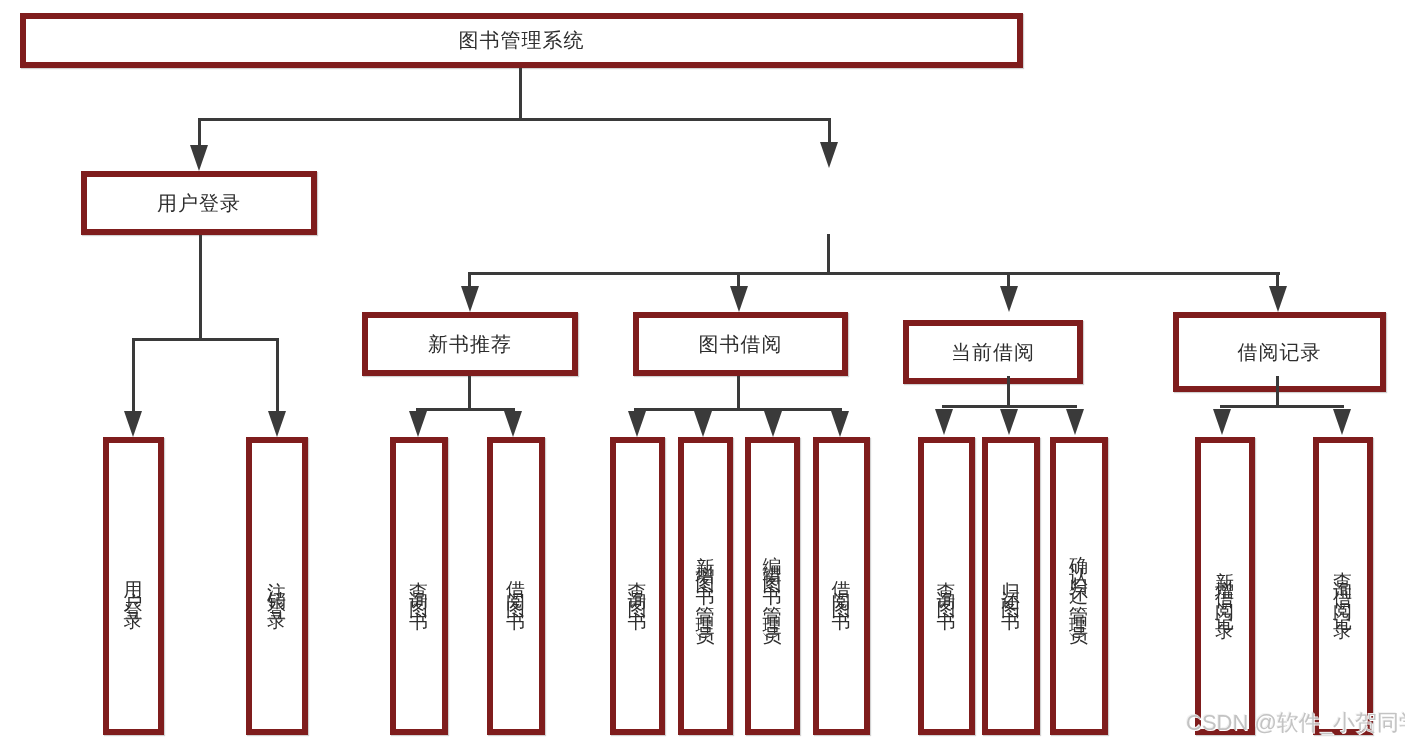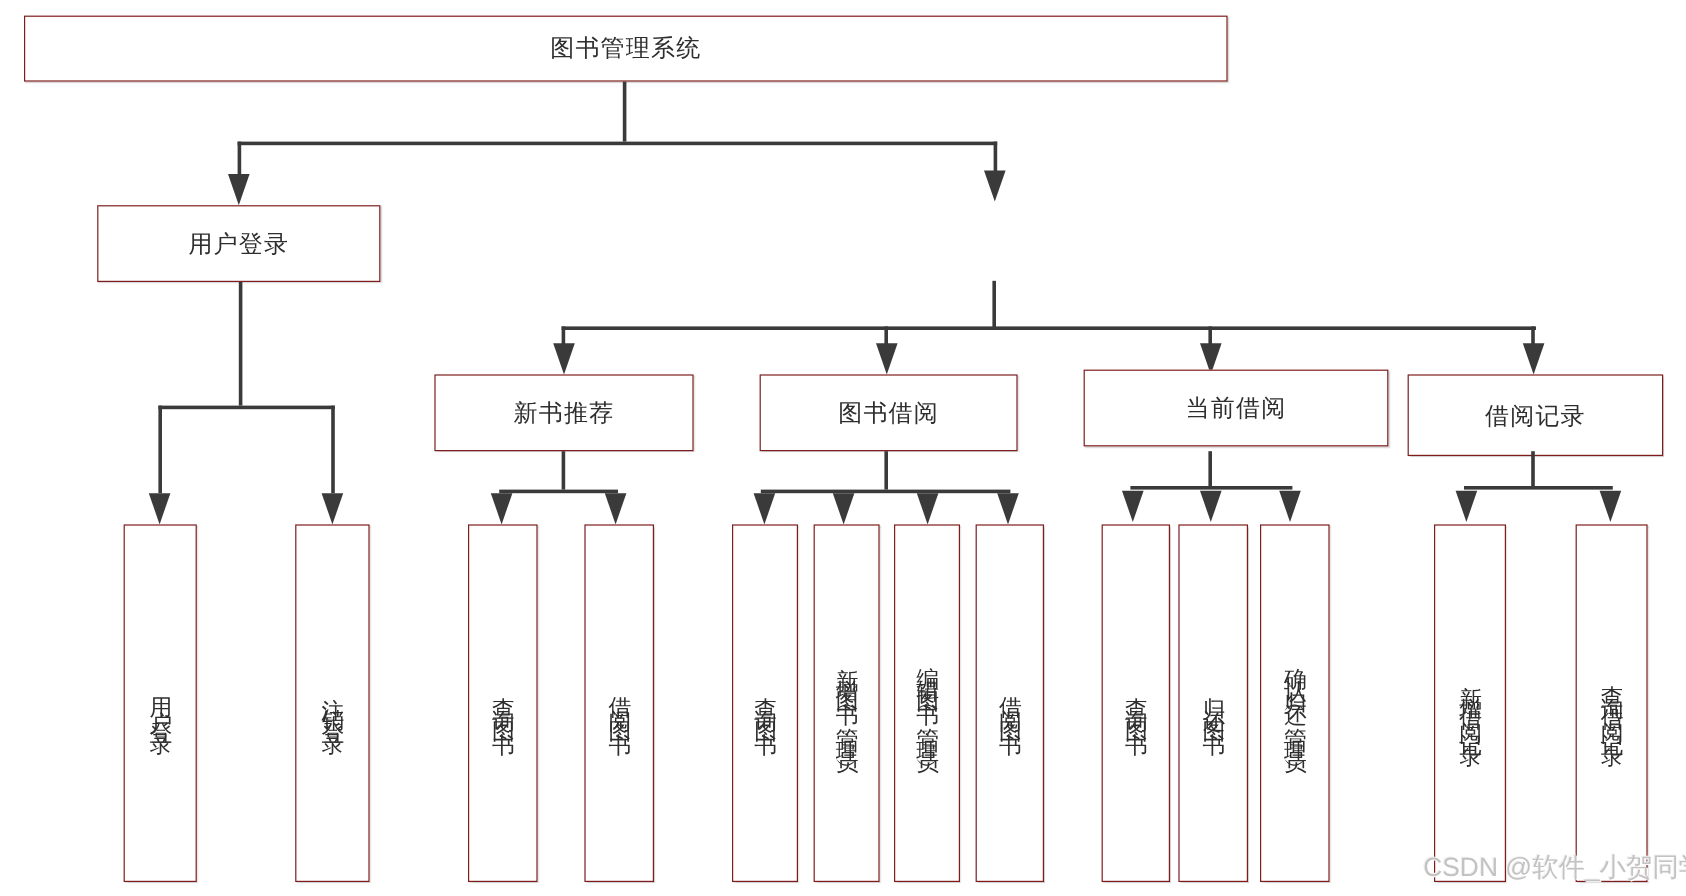--- a/index.html
+++ b/index.html
@@ -2,21 +2,21 @@
 <html><head>
 <meta charset="utf-8">
 <style>
   html,body { margin:0; padding:0; background:#ffffff; }
   .canvas {
     position:relative; width:1405px; height:747px; background:#ffffff;
     font-family:"Liberation Sans", sans-serif; overflow:hidden;
   }
   .box {
     position:absolute; box-sizing:border-box; background:#ffffff;
-    border:1px solid #7f1d1d; display:flex; align-items:center; justify-content:center;
+    border:6px solid #7f1d1d; display:flex; align-items:center; justify-content:center;
     box-shadow:1px 1px 1px rgba(0,0,0,0.18);
   }
   .hlabel { font-size:20px; color:#2e2e2e; letter-spacing:1px; white-space:nowrap; }
   .vlabel {
     writing-mode:vertical-lr; text-orientation:mixed;
     font-size:19px; color:#2e2e2e; letter-spacing:10px; line-height:1;
   }
   .hline { position:absolute; height:3px; background:#3a3a3a; }
   .vline { position:absolute; width:3px; background:#3a3a3a; }
   .arrow {
@@ -74,24 +74,24 @@
   <div class="arrow" style="left:730px; top:286px;"></div>
   <div class="arrow" style="left:1000px; top:286px;"></div>
   <div class="arrow" style="left:1269px; top:286px;"></div>
 
   <div class="box" style="left:362px; top:312px; width:216px; height:64px;">
     <span class="hlabel">新书推荐</span>
   </div>
   <div class="box" style="left:633px; top:312px; width:215px; height:64px;">
     <span class="hlabel">图书借阅</span>
   </div>
-  <div class="box" style="left:903px; top:308px; width:254px; height:64px;">
+  <div class="box" style="left:903px; top:320px; width:180px; height:64px;">
     <span class="hlabel">当前借阅</span>
   </div>
-  <div class="box" style="left:1173px; top:312px; width:213px; height:68px;">
+  <div class="box" style="left:1173px; top:312px; width:213px; height:80px;">
     <span class="hlabel">借阅记录</span>
   </div>
 
   <div class="vline" style="left:468px; top:376px; height:32px;"></div>
   <div class="hline" style="left:416px; top:408px; width:99px;"></div>
   <div class="arrow" style="left:409px; top:411px;"></div>
   <div class="arrow" style="left:504px; top:411px;"></div>
 
   <div class="box" style="left:390px; top:437px; width:58px; height:298px;">
     <span class="vlabel">查询图书</span>

